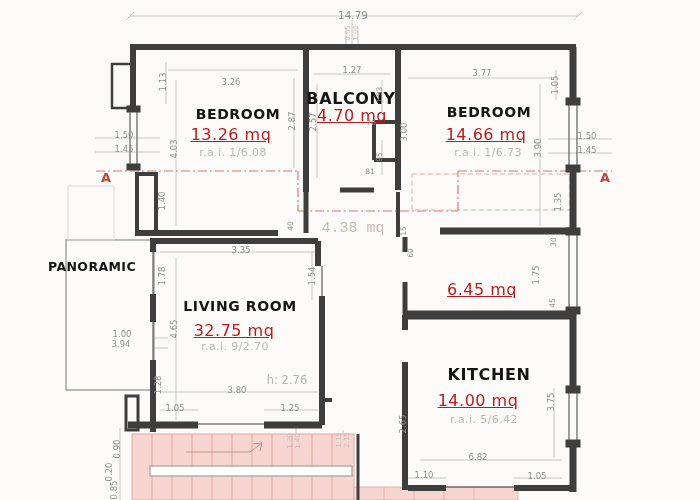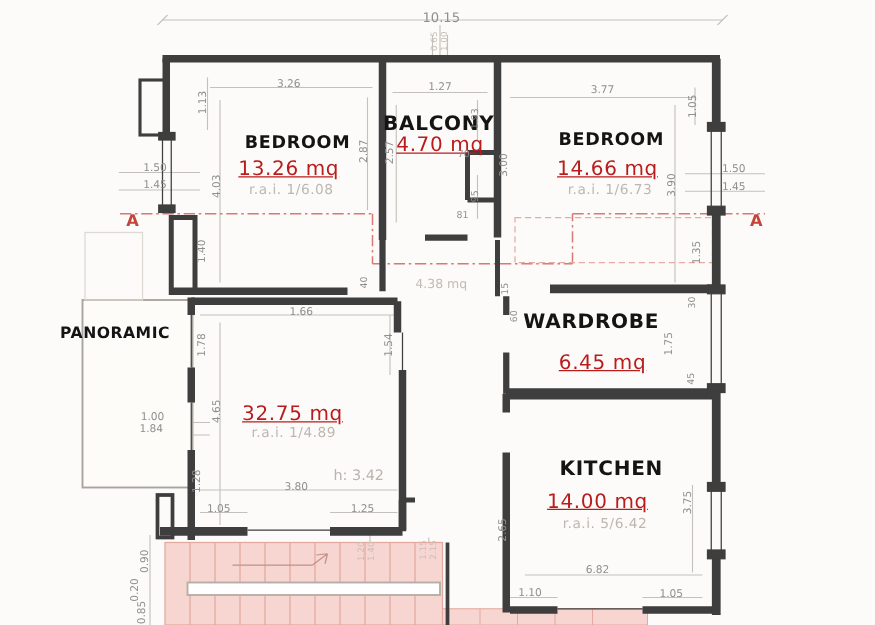--- a/index.html
+++ b/index.html
@@ -9,21 +9,21 @@
   svg{position:absolute;left:0;top:0;}
   .lbl{position:absolute;transform:translate(-50%,-50%);white-space:nowrap;line-height:1;}
   .v{transform:translate(-50%,-50%) rotate(-90deg);}
   .dim{font-size:8.5px;color:#8f8f8f;}
   .dim.t{font-size:7.5px;}
   .dim.faint{color:#c9beb6;font-size:7px;}
   .room{font-weight:bold;color:#141414;font-size:14px;letter-spacing:.6px;}
   .room.sm{font-size:12.5px;letter-spacing:.4px;}
   .area{font-size:16px;color:#b91c1c;letter-spacing:.5px;text-decoration:underline;}
   .rai{font-size:11px;color:#bcb7b0;letter-spacing:.4px;}
-  .hall{font-size:10px;color:#c2bcb4;}
+  .hall{font-size:15px;color:#c2bcb4;font-family:Liberation Mono, monospace;}
   .height{font-size:11.5px;color:#b9b4ad;}
   .marker{font-size:13px;font-weight:bold;color:#c3453c;}
   .big{font-size:10.5px;}
 </style>
 </head>
 <body>
 
 <div id="plan">
 
 <svg width="700" height="500" viewBox="0 0 700 500">
@@ -131,42 +131,42 @@
 
 <div class="lbl room" style="left:351px;top:99px;font-size:16px">BALCONY</div>
 <div class="lbl area" style="left:352px;top:116px">4.70 mq</div>
 
 <div class="lbl room" style="left:489px;top:112px">BEDROOM</div>
 <div class="lbl area" style="left:486px;top:135px">14.66 mq</div>
 <div class="lbl rai" style="left:488px;top:152px">r.a.i. 1/6.73</div>
 
 <div class="lbl hall" style="left:353px;top:228px">4.38 mq</div>
 
-<div class="lbl room" style="left:473px;top:257px;font-size:16px">WARDROBE</div>
 <div class="lbl area" style="left:482px;top:290px">6.45 mq</div>
 
+<div class="lbl room" style="left:240px;top:306px">LIVING ROOM</div>
 <div class="lbl area" style="left:234px;top:331px">32.75 mq</div>
-<div class="lbl rai" style="left:235px;top:346px">r.a.i. 1/4.89</div>
+<div class="lbl rai" style="left:235px;top:346px">r.a.i. 9/2.70</div>
 
 <div class="lbl room" style="left:489px;top:375px;font-size:16px">KITCHEN</div>
 <div class="lbl area" style="left:478px;top:401px">14.00 mq</div>
 <div class="lbl rai" style="left:484px;top:419px">r.a.i. 5/6.42</div>
 
 <div class="lbl room sm" style="left:92px;top:267px">PANORAMIC</div>
 
-<div class="lbl height" style="left:287px;top:381px">h: 3.42</div>
+<div class="lbl height" style="left:287px;top:381px">h: 2.76</div>
 
 <div class="lbl marker" style="left:106px;top:177px">A</div>
 <div class="lbl marker" style="left:605px;top:177px">A</div>
 
-<div class="lbl dim big" style="left:353px;top:15px">10.15</div>
+<div class="lbl dim big" style="left:353px;top:15px">14.79</div>
 <div class="lbl dim v faint" style="left:348px;top:33px">0.65</div>
 <div class="lbl dim v faint" style="left:356px;top:33px">1.00</div>
 
-<div class="lbl dim" style="left:231px;top:68px">3.26</div>
+<div class="lbl dim" style="left:231px;top:82px">3.26</div>
 <div class="lbl dim v" style="left:163px;top:82px">1.13</div>
 <div class="lbl dim v" style="left:174px;top:149px">4.03</div>
 <div class="lbl dim v" style="left:292px;top:121px">2.87</div>
 
 <div class="lbl dim" style="left:352px;top:70px">1.27</div>
 <div class="lbl dim v" style="left:313px;top:122px">2.57</div>
 <div class="lbl dim v t" style="left:380px;top:95px">1.93</div>
 <div class="lbl dim t" style="left:371px;top:123px">70</div>
 <div class="lbl dim v t" style="left:380px;top:157px">95</div>
 <div class="lbl dim t" style="left:370px;top:172px">81</div>
@@ -184,27 +184,27 @@
 <div class="lbl dim v" style="left:558px;top:202px">1.35</div>
 
 <div class="lbl dim v t" style="left:291px;top:226px">40</div>
 <div class="lbl dim v t" style="left:404px;top:231px">15</div>
 
 <div class="lbl dim v t" style="left:411px;top:253px">60</div>
 <div class="lbl dim v t" style="left:554px;top:242px">30</div>
 <div class="lbl dim v" style="left:536px;top:275px">1.75</div>
 <div class="lbl dim v t" style="left:553px;top:303px">45</div>
 
-<div class="lbl dim" style="left:241px;top:250px">1.66</div>
+<div class="lbl dim" style="left:241px;top:250px">3.35</div>
 <div class="lbl dim v" style="left:162px;top:276px">1.78</div>
 <div class="lbl dim v" style="left:312px;top:276px">1.54</div>
 <div class="lbl dim v" style="left:174px;top:329px">4.65</div>
 
 <div class="lbl dim" style="left:122px;top:334px">1.00</div>
-<div class="lbl dim" style="left:121px;top:344px">1.84</div>
+<div class="lbl dim" style="left:121px;top:344px">3.94</div>
 
 <div class="lbl dim v" style="left:158px;top:385px">1.28</div>
 <div class="lbl dim" style="left:237px;top:390px">3.80</div>
 <div class="lbl dim" style="left:175px;top:408px">1.05</div>
 <div class="lbl dim" style="left:290px;top:408px">1.25</div>
 
 <div class="lbl dim v" style="left:403px;top:424px">2.65</div>
 <div class="lbl dim v" style="left:551px;top:402px">3.75</div>
 <div class="lbl dim" style="left:478px;top:457px">6.82</div>
 <div class="lbl dim" style="left:424px;top:475px">1.10</div>

